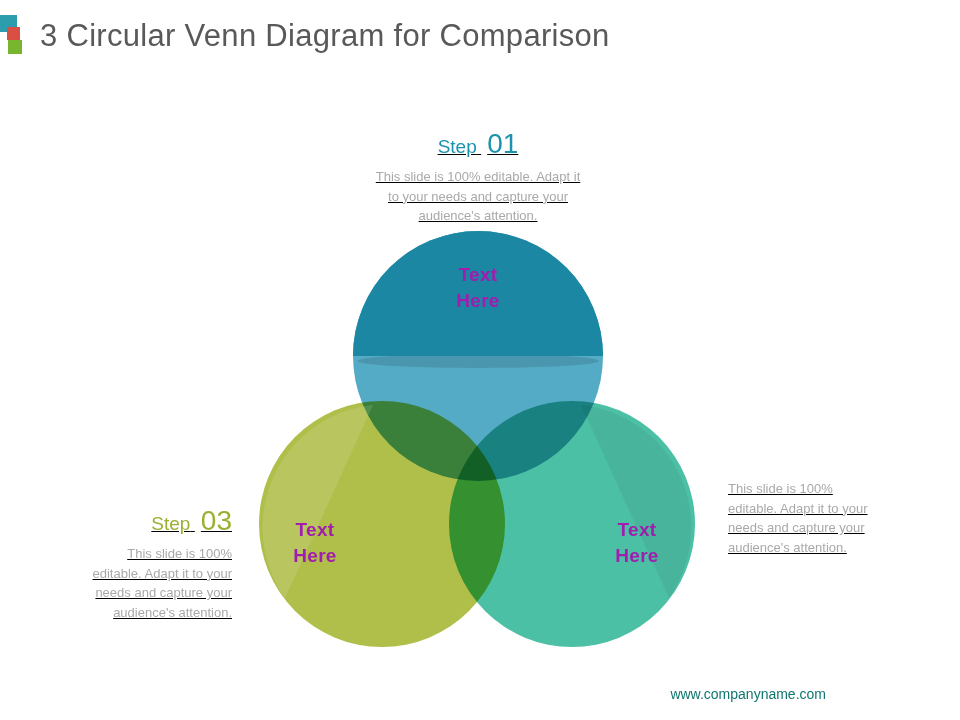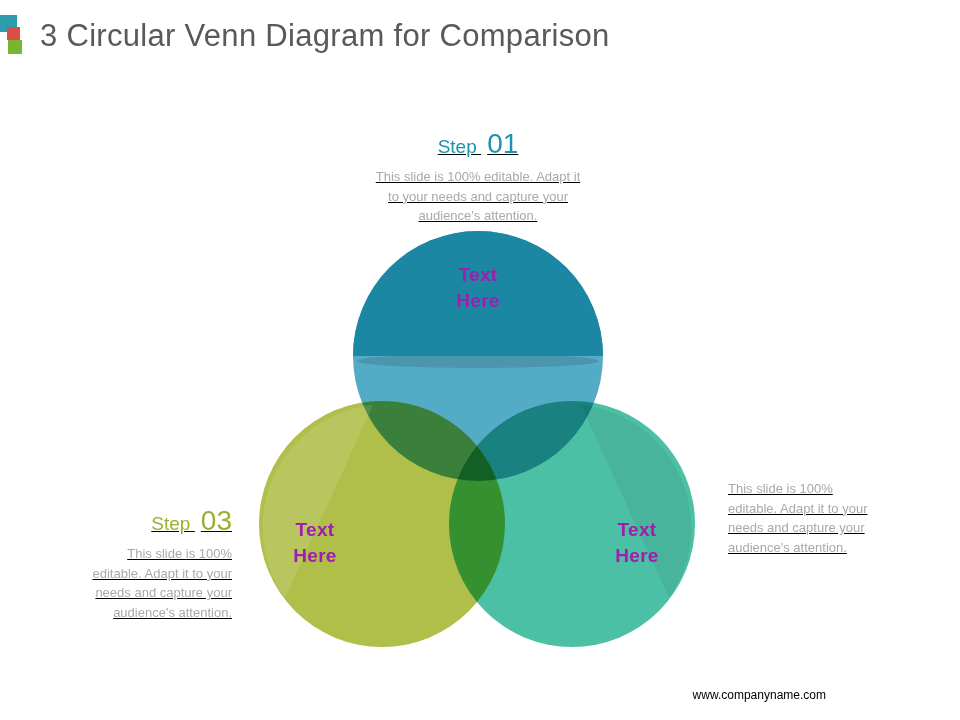--- a/index.html
+++ b/index.html
@@ -56,21 +56,21 @@
     letter-spacing:.3px;
   }
   .circle-label span { display:block; }
   .label-top   { left:423px; top:262px; }
   .label-left  { left:260px; top:517px; }
   .label-right { left:582px; top:517px; }
 
   
   .footer {
     position:absolute; right:134px; bottom:18px;
-    font-size:12px; color:#000000;
+    font-size:14px; color:#0f766e;
   }
 </style>
 </head>
 <body>
 
 <div class="slide">
 
   <div class="logo">
     <span class="sq sq-teal"></span>
     <span class="sq sq-red"></span>

